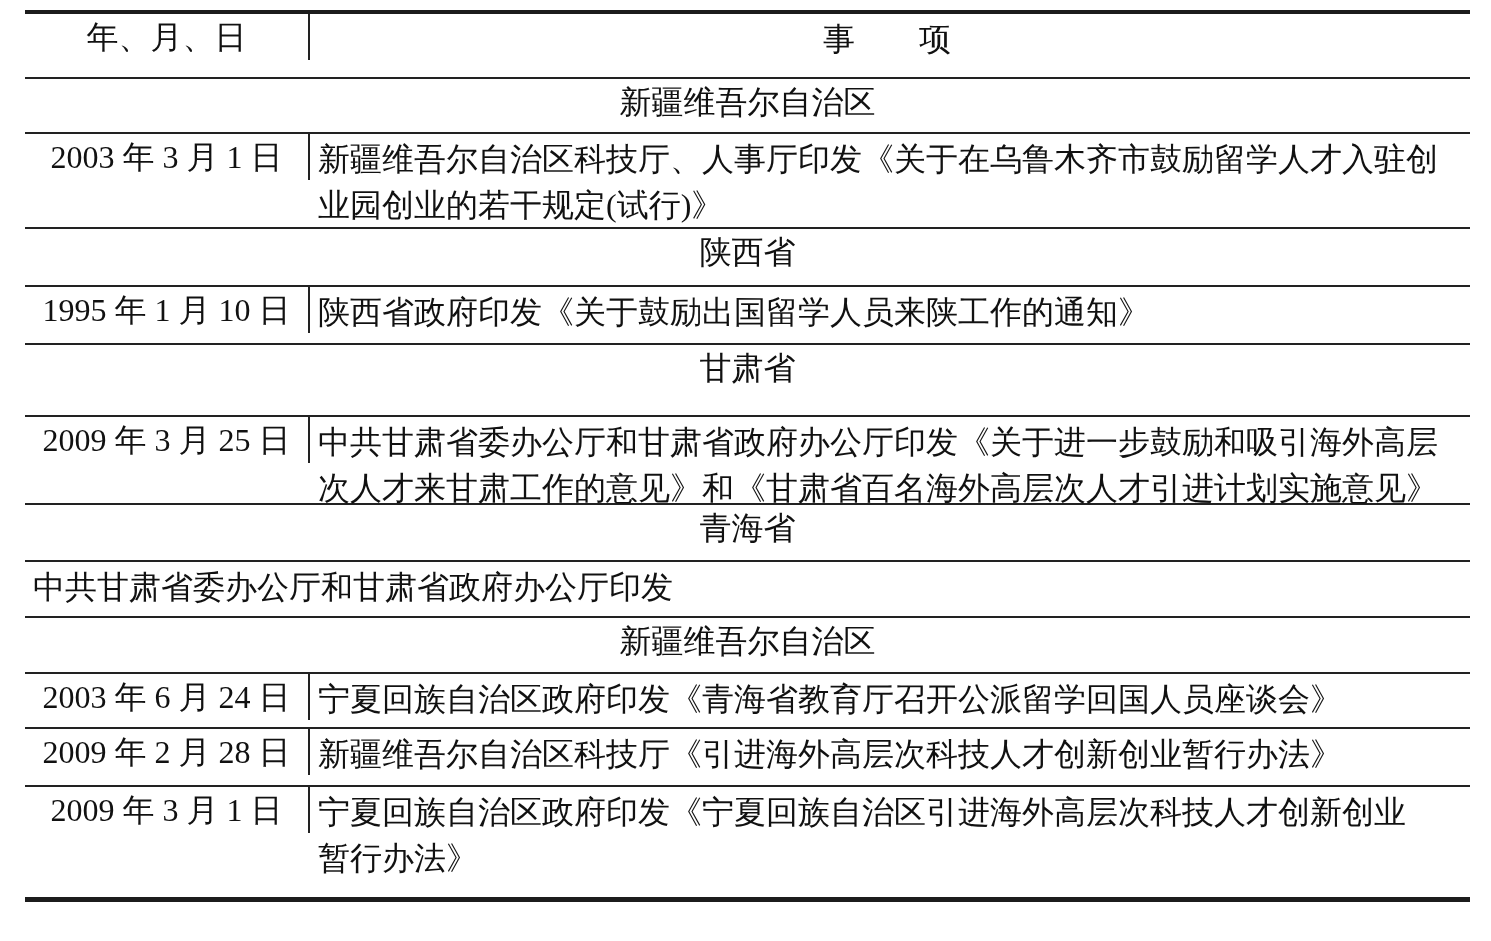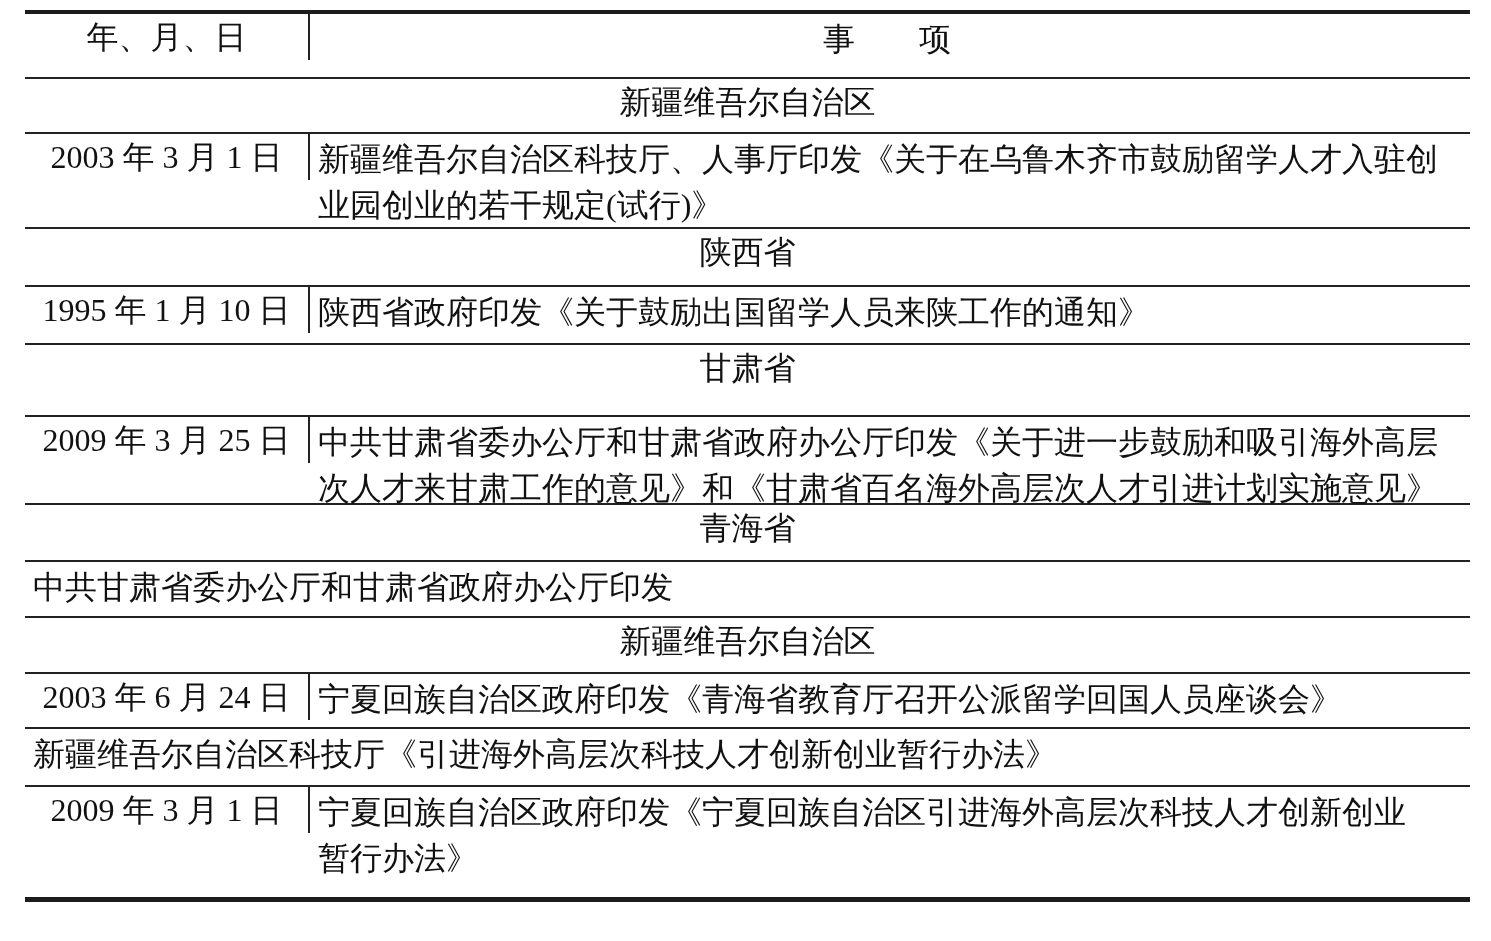--- a/index.html
+++ b/index.html
@@ -101,20 +101,21 @@
   </div>
 
   <div class="row rh-sec5">
     <div class="cell full-cell">新疆维吾尔自治区</div>
   </div>
   <div class="row rh-d5">
     <div class="cell date-cell">2003 年 6 月 24 日</div>
     <div class="cell item-cell">宁夏回族自治区政府印发《青海省教育厅召开公派留学回国人员座谈会》</div>
   </div>
   <div class="row rh-d6">
+    <div class="cell date-cell">2009 年 2 月 28 日</div>
     <div class="cell item-cell">新疆维吾尔自治区科技厅《引进海外高层次科技人才创新创业暂行办法》</div>
   </div>
   <div class="row rh-d7">
     <div class="cell date-cell">2009 年 3 月 1 日</div>
     <div class="cell item-cell">宁夏回族自治区政府印发《宁夏回族自治区引进海外高层次科技人才创新创业
 暂行办法》</div>
   </div>
 
 </div>
 

